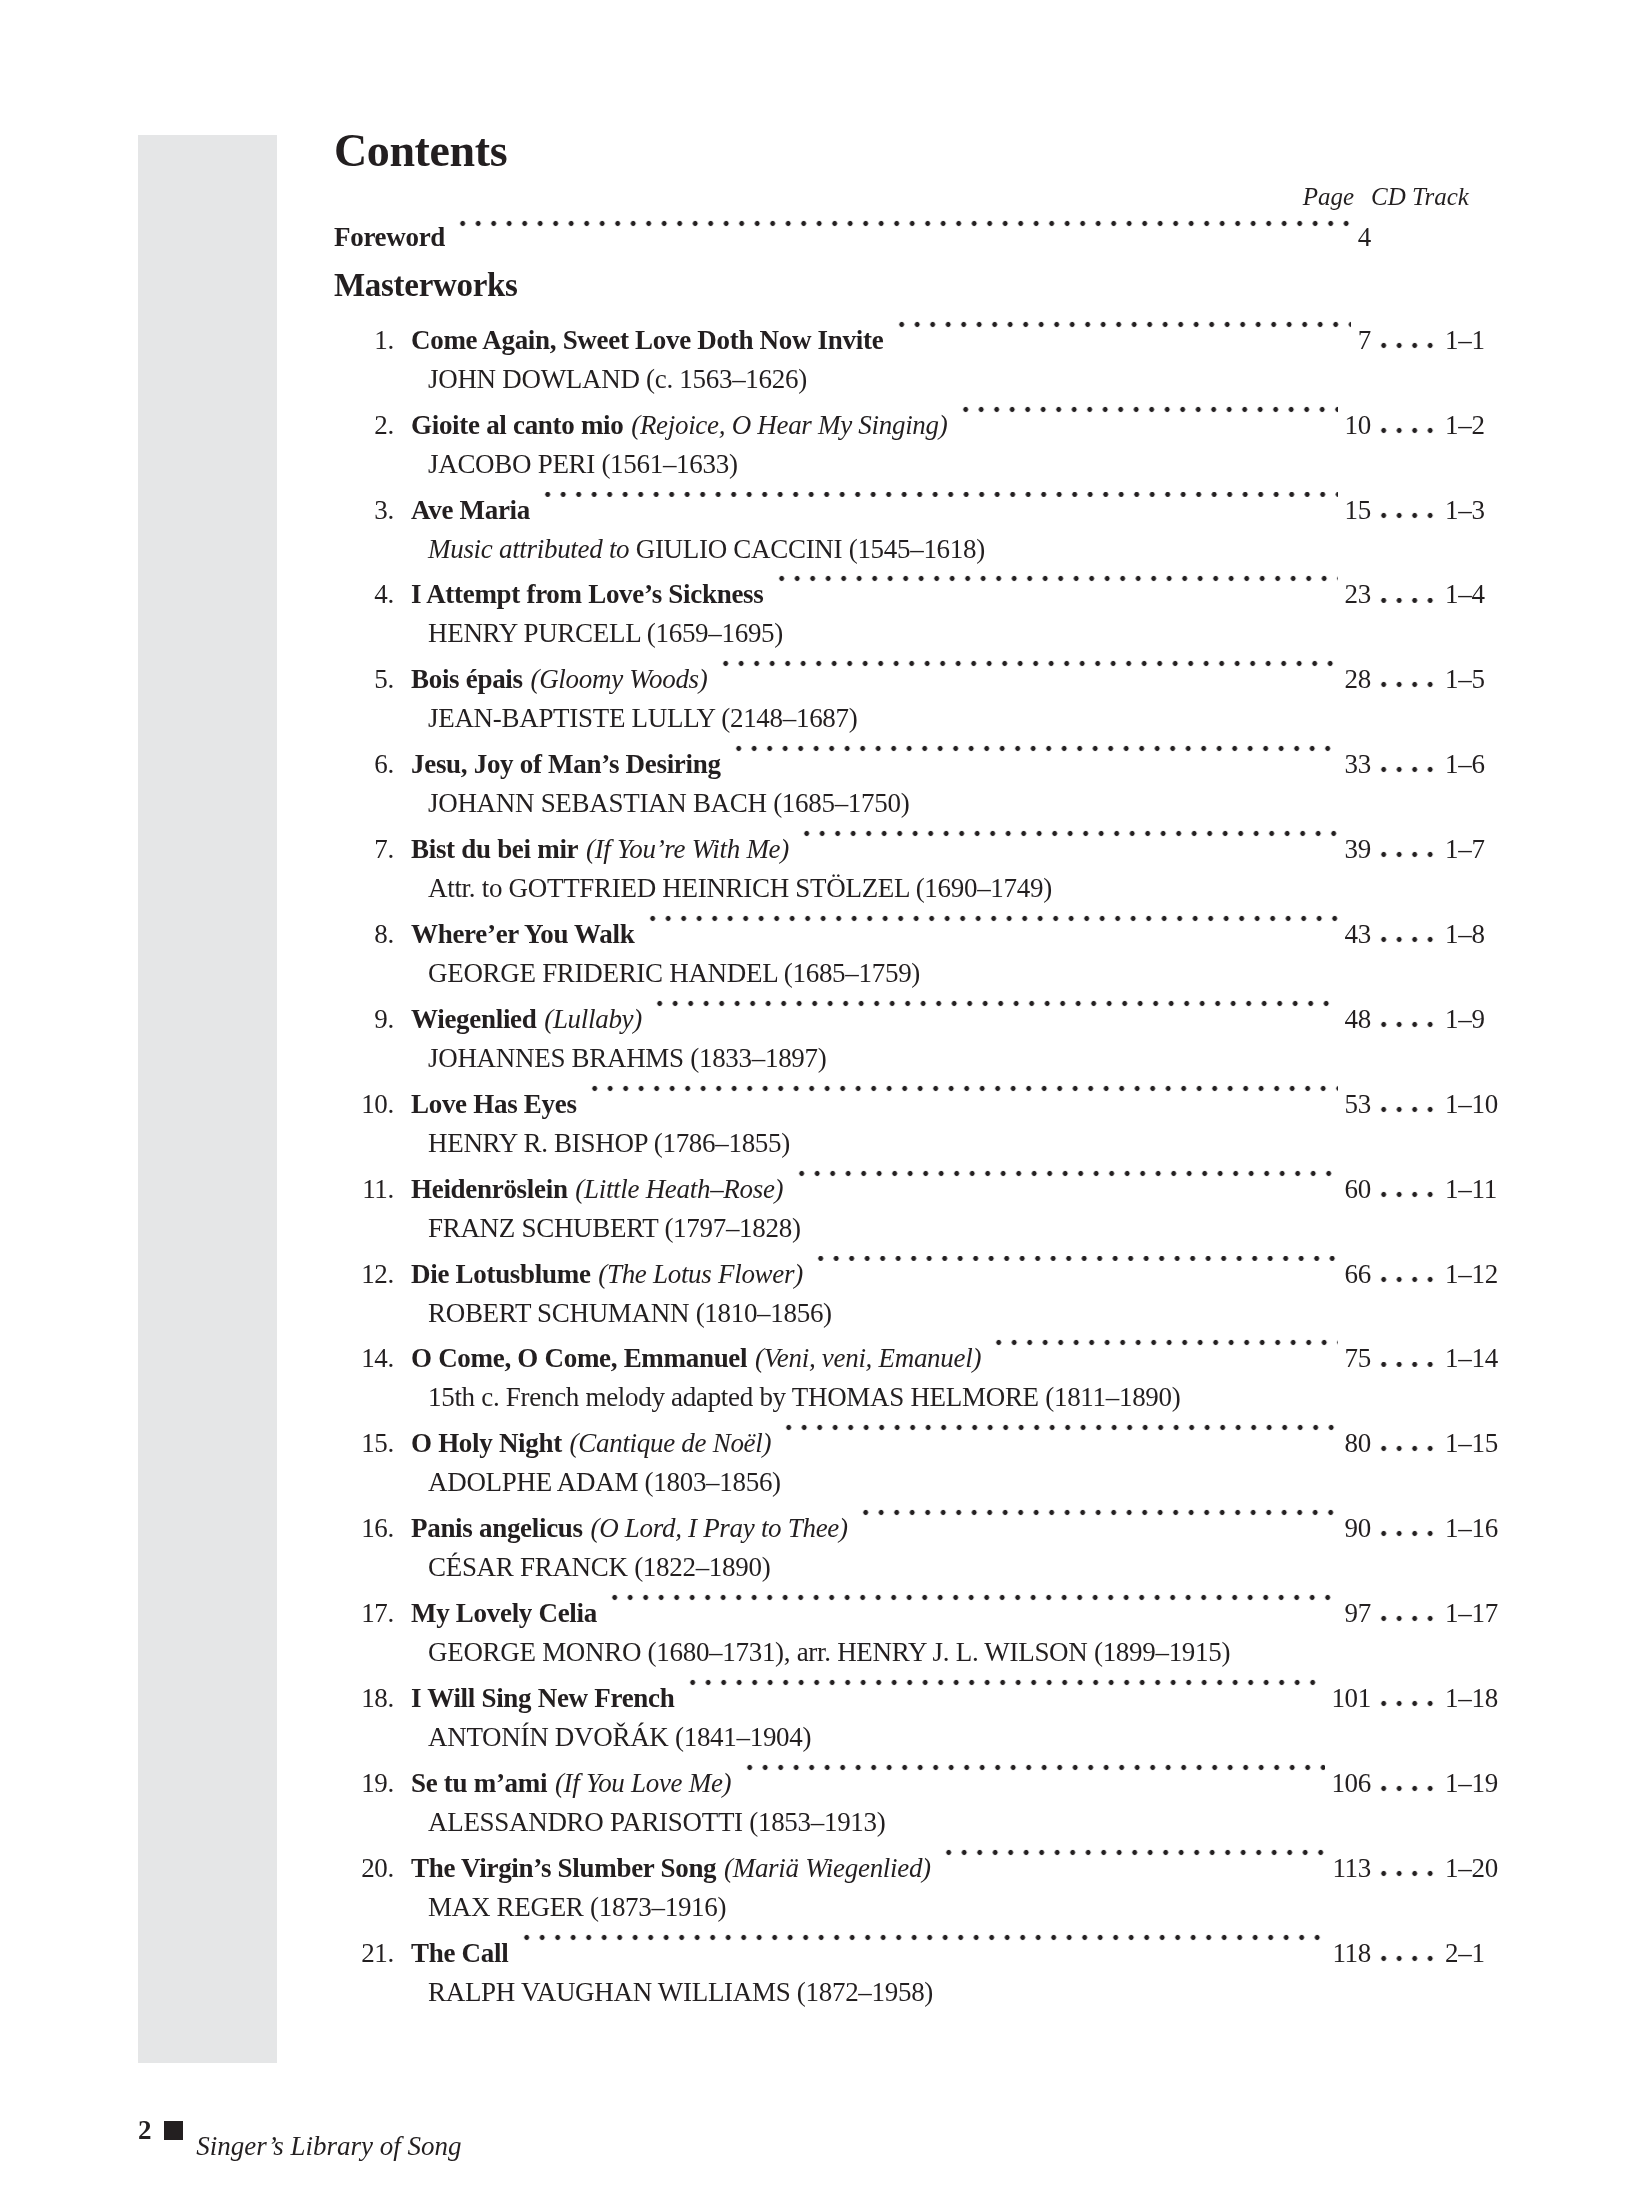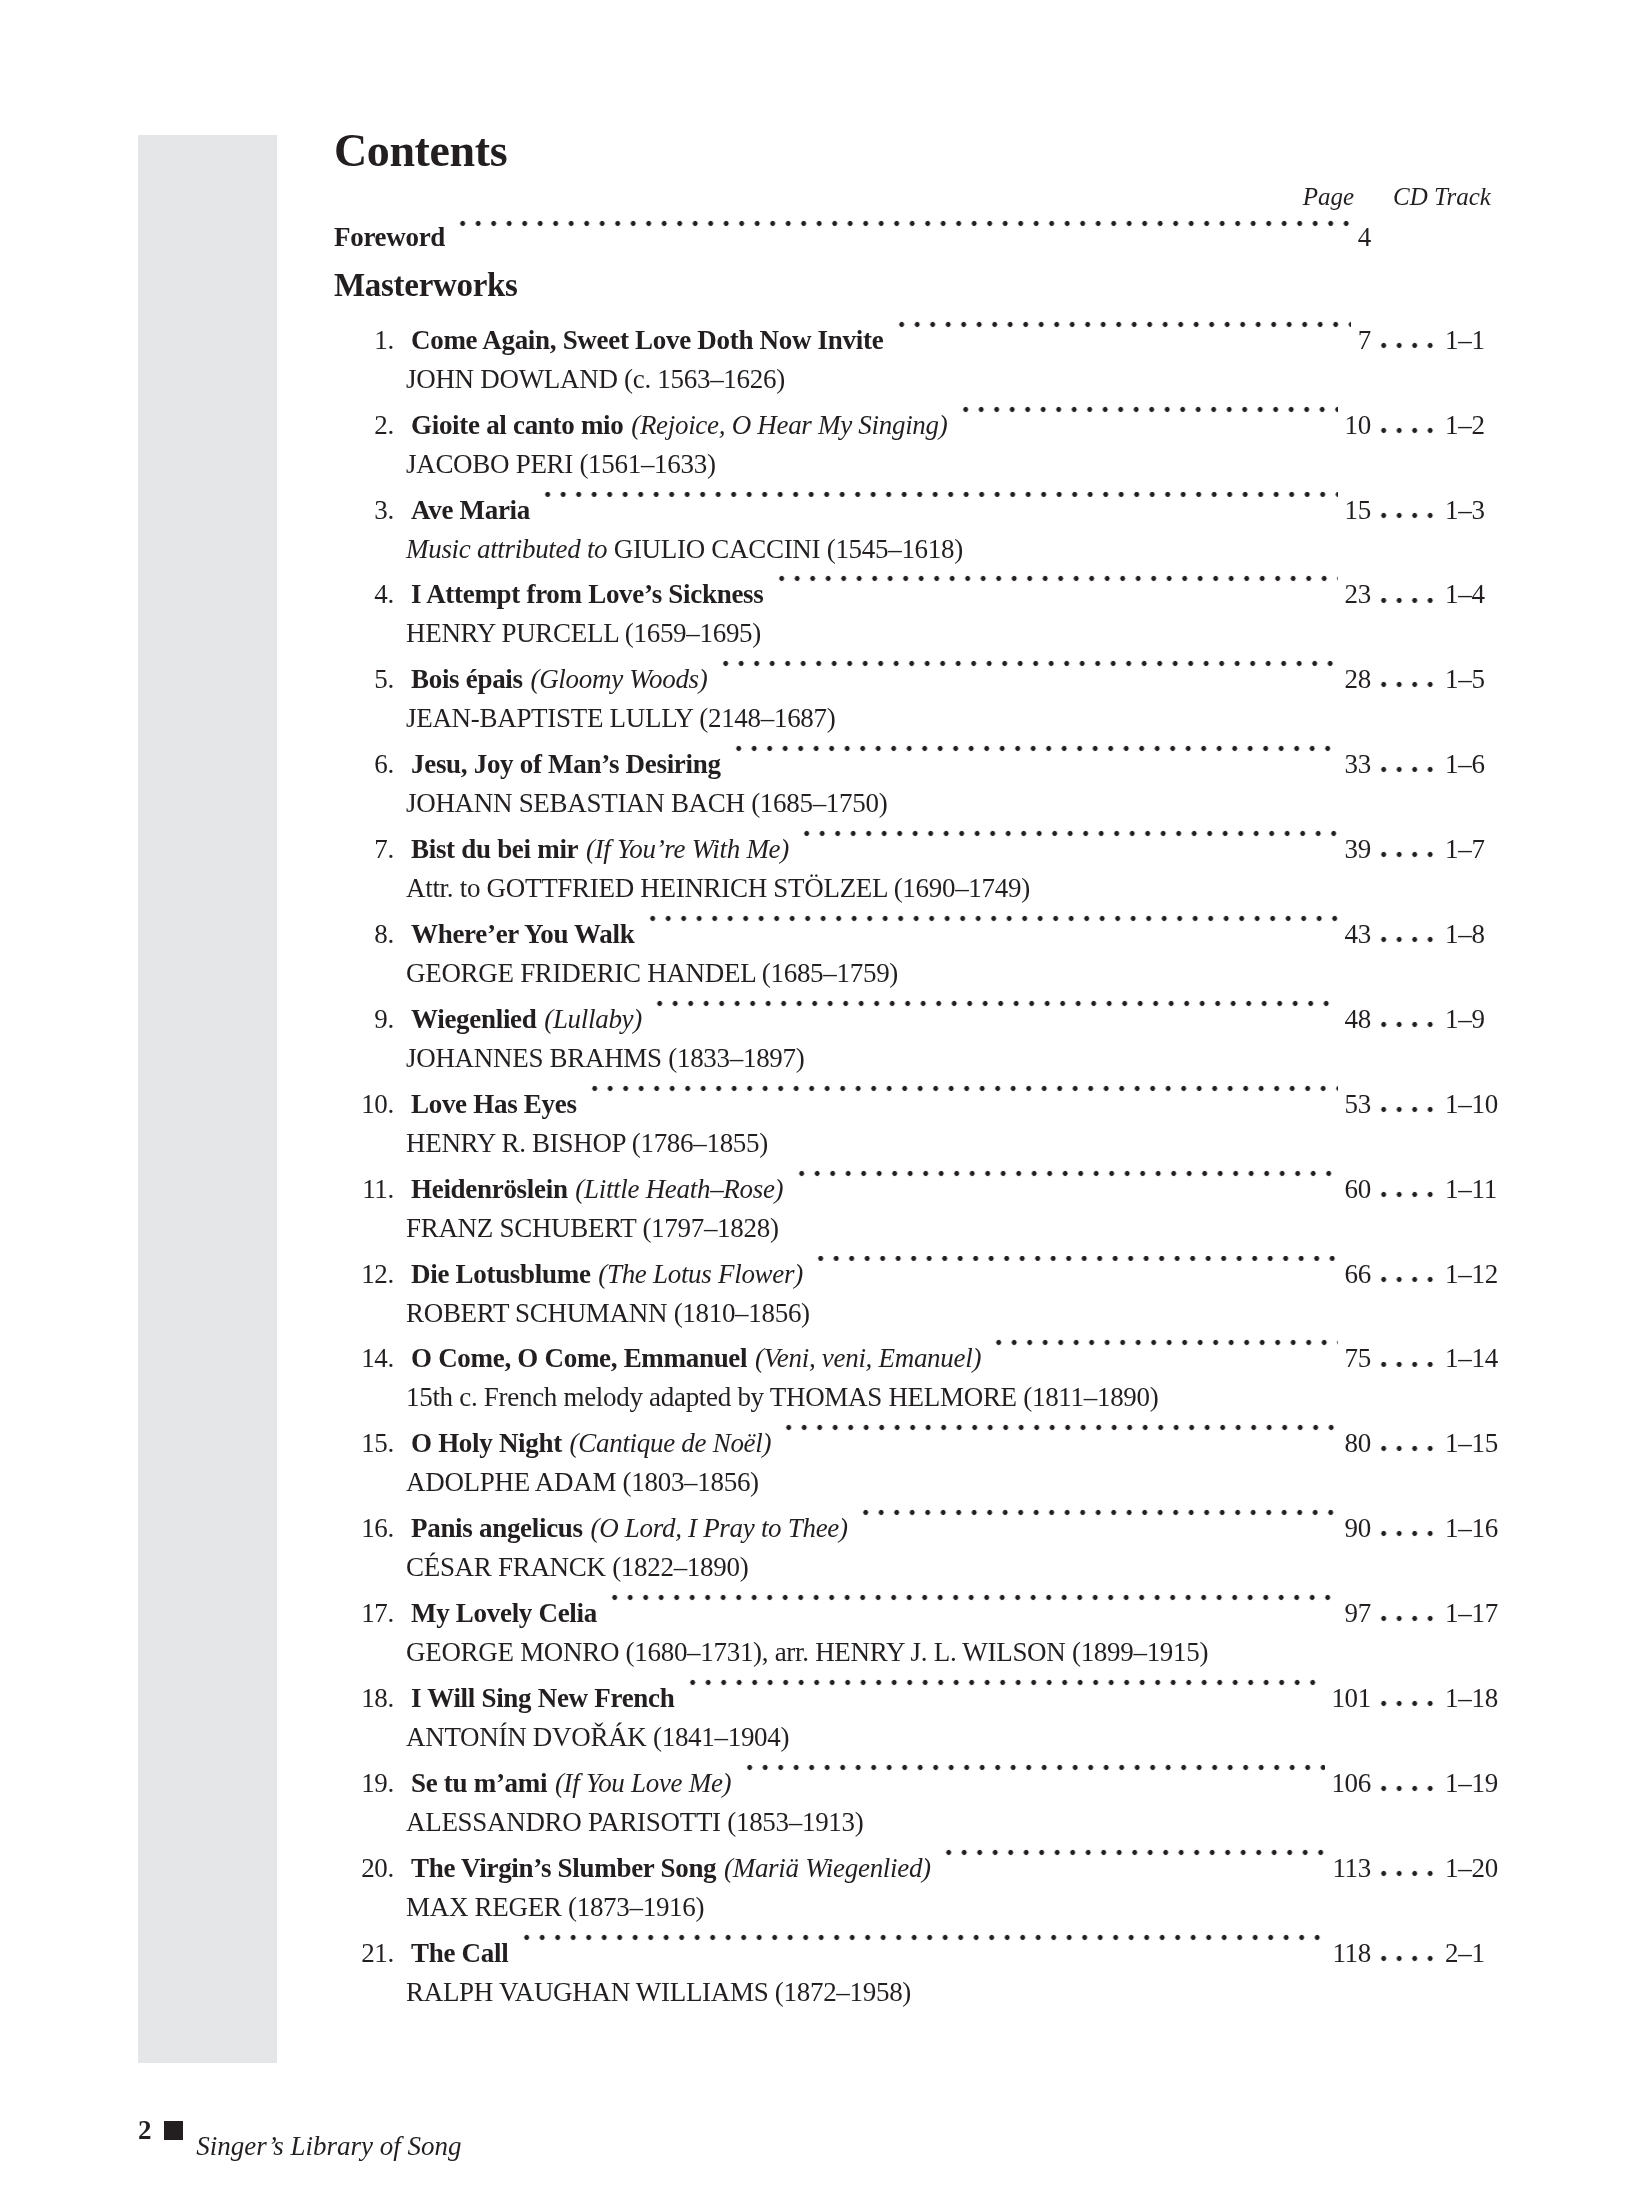--- a/index.html
+++ b/index.html
@@ -33,21 +33,21 @@
     margin-top: 5.2px;
     display: flex;
     justify-content: flex-end;
     align-items: baseline;
     font-style: italic;
     font-size: 25px;
     line-height: 29px;
     gap: 36px;
   }
   .colh-page { margin-right: -19px; }
-  .colh-track { width: 142px; text-align: center; }
+  .colh-track { width: 142px; text-align: left; }
 
   .row {
     display: flex;
     align-items: flex-start;
     font-size: 27px;
     line-height: 39px;
     letter-spacing: -0.3px;
   }
   .foreword { margin-top: 8.6px; line-height: 34px; }
   .fw { font-weight: bold; }
@@ -83,21 +83,21 @@
   .track-area {
     flex: none;
     width: 142px;
     display: flex;
     align-items: baseline;
   }
   .tdots { flex: none; width: 62px; margin-left: 5.2px; }
   .track { flex: none; margin-left: 6.9px; white-space: nowrap; }
 
   .crow {
-    margin-left: 72px;
+    margin-left: 94px;
     font-size: 27px;
     line-height: 39px;
     letter-spacing: -0.3px;
   }
   .cit { font-style: italic; }
 
   .footer {
     position: absolute;
     left: 138px; top: 2099px;
     display: flex;

